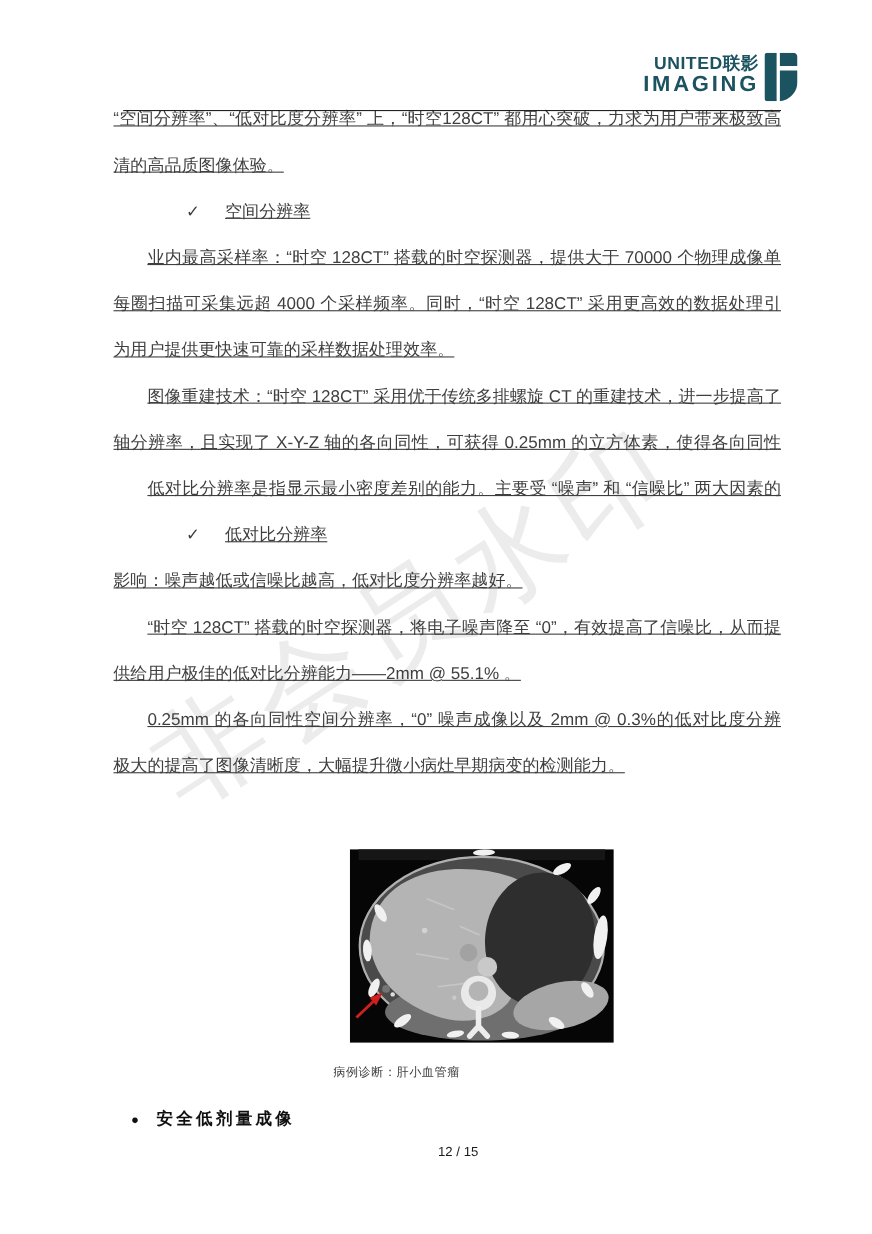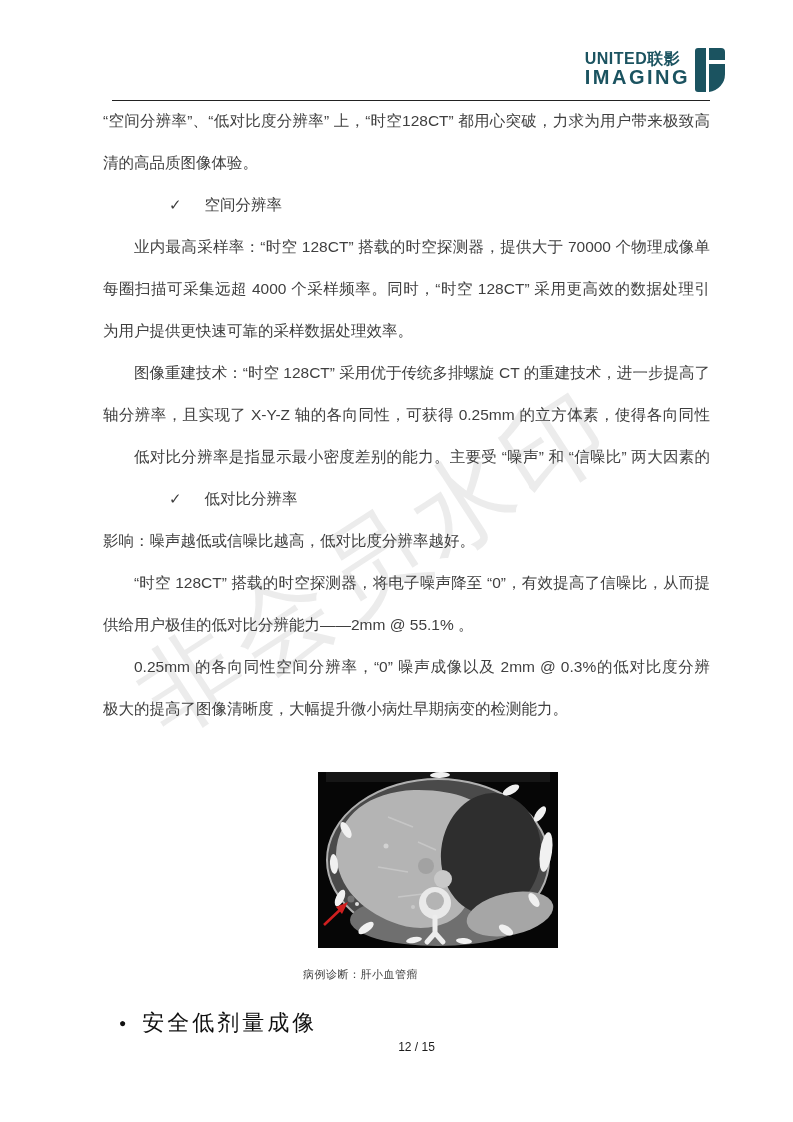--- a/index.html
+++ b/index.html
@@ -12,54 +12,54 @@
   
   .watermark {
     position:absolute; left:85px; top:500px; width:580px; height:120px;
     line-height:120px; text-align:center; font-size:100px; letter-spacing:8px;
     color:rgba(40,40,40,0.085); white-space:nowrap;
     transform:rotate(-33deg); transform-origin:center center;
     z-index:0; user-select:none; pointer-events:none; font-weight:400;
   }
   
   .logo-text {
-    position:absolute; top:49px; right:103px; 
+    position:absolute; top:49px; right:103px; text-align:right;
     color:#1b5360; font-weight:bold; line-height:19px; z-index:2;
   }
   .logo-line1 { font-size:16px; letter-spacing:0.5px; }
   .logo-line2 { font-size:20px; letter-spacing:2.5px; }
   .logo-mark { position:absolute; top:48px; left:695px; z-index:2; }
   .header-rule {
     position:absolute; top:100px; left:112px; width:598px; height:0;
     border-top:1.4px solid #222; z-index:2;
   }
   
   .body-text {
-    position:absolute; top:100px; left:103px; width:607px; z-index:1;
-    font-size:15.5px; color:#3f3f3f; line-height:42px;
+    position:absolute; top:88px; left:103px; width:607px; z-index:1;
+    font-size:15.5px; color:#3f3f3f; line-height:42px;text-decoration:underline;
   }
   .line { height:42px; overflow:hidden; text-align:justify; }
   .line.jfull { text-align-last:justify; }
   .line.indent { text-indent:31px; }
   .line.check-line { padding-left:66px; text-align:left; text-align-last:left; }
   .check-glyph { display:inline-block; margin-right:23px; color:#3d3d3d; font-size:15px; }
   
   .ct-figure { position:absolute; left:318px; top:772px; width:240px; height:176px; z-index:2; }
   .ct-figure svg { display:block; }
   .figure-caption {
     position:absolute; left:303px; top:967px; width:270px; z-index:2;
     font-size:11px; color:#3c3c3c; letter-spacing:0.5px;
   }
   
   .section-heading {
     position:absolute; left:119px; top:1008px; z-index:2;
     display:flex; align-items:center; color:#101010;
   }
   .section-bullet { font-size:12px; margin-right:16px; line-height:1; }
-  .section-label { font-size:22px; font-weight:normal; letter-spacing:3px; }
+  .section-label { font-size:15px; font-weight:bold; letter-spacing:3px; }
   
   .page-number {
     position:absolute; left:103px; top:1040px; width:627px; z-index:2;
     text-align:center; font-size:12px; font-weight:normal; color:#1c1c1c;
   }
 </style>
 </head>
 <body>
 
 <div class="page">

